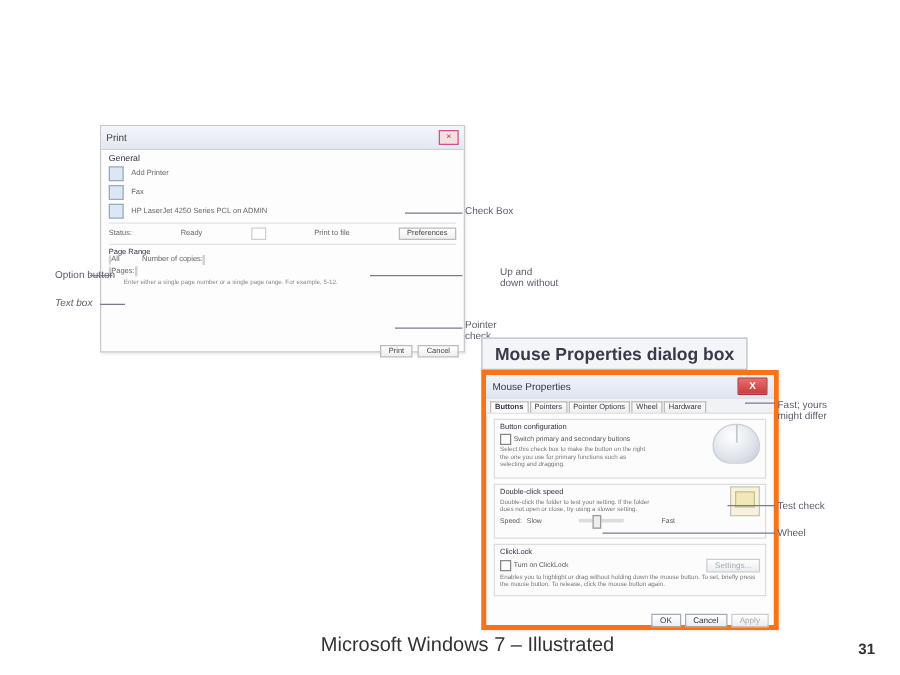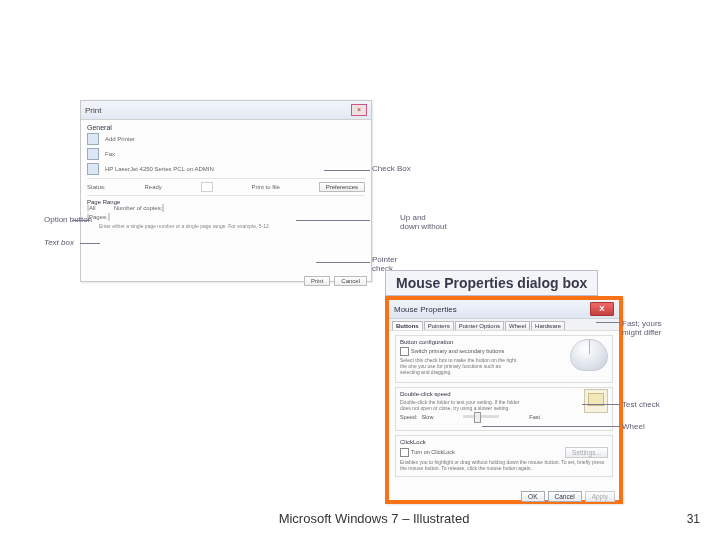--- a/index.html
+++ b/index.html
@@ -198,30 +198,31 @@
     border:1px solid #a7abb5; background:linear-gradient(#fff,#e9ecf1);
     padding:1px 6px; font-size:6.5px; color:#334;
   }
 
   .footer {
     position: absolute;
     bottom: 14px;
     left: 0;
     right: 0;
     text-align: center;
-    font-size: 13px;
+    font-size: 16px;
     color: #333;
     margin-left: 28px;
   }
   .pagenum {
     position: absolute;
     bottom: 14px;
     right: 20px;
     font-size: 12px;
     color: #333;
+    font-weight: bold;
   }
 </style>
 </head>
 <body>
 <div class="slide">
 
 
 
   <div class="print-dialog">
     <div class="pd-title">

